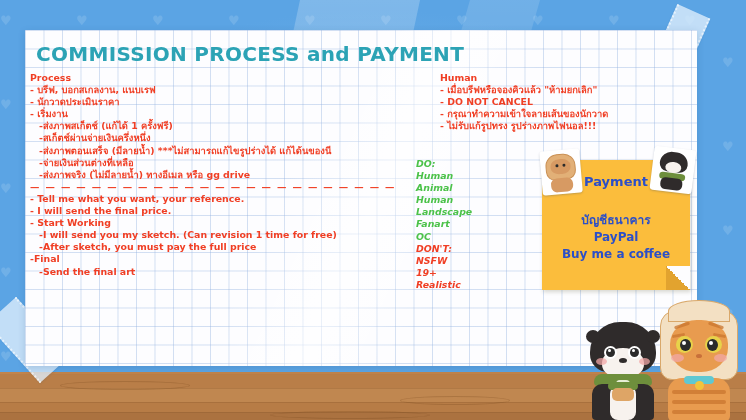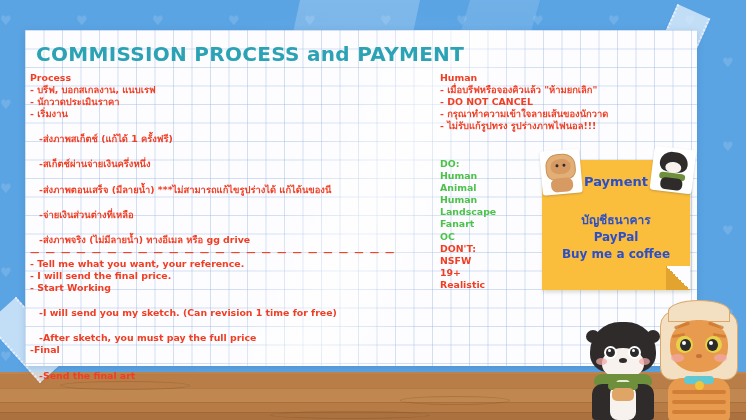--- a/index.html
+++ b/index.html
@@ -85,27 +85,27 @@
 
   
   #page-title {
     position:absolute; left:36px; top:42px;
     font-size:20px; letter-spacing:.3px; color:#2CA3B5; font-weight:600;
     font-family:"DejaVu Sans","Liberation Sans",sans-serif;
   }
   .col { position:absolute; }
   #col-process { left:30px; top:72px; width:400px; }
   #col-note    { left:440px; top:72px; width:230px; }
-  #col-do      { left:440px; top:158px; width:110px; }
+  #col-do      { left:416px; top:158px; width:110px;font-style:italic; }
 
   .txt {
     color:#F03E24; font-size:9.4px; line-height:12.1px;
     white-space:nowrap; font-weight:600;
   }
-  .txt.ind1 { padding-left:9px;margin-top:13px; }
+  .txt.ind1 { padding-left:9px; }
   .txt.green { color:#4CC24A; }
   .divider {
     color:#F03E24; font-size:9.4px; line-height:12.1px; letter-spacing:1.4px;
     white-space:nowrap; font-weight:600;
   }
 
   
   #sticky {
     position:absolute; left:542px; top:160px; width:148px; height:130px;
     background:#FBBD3C;

